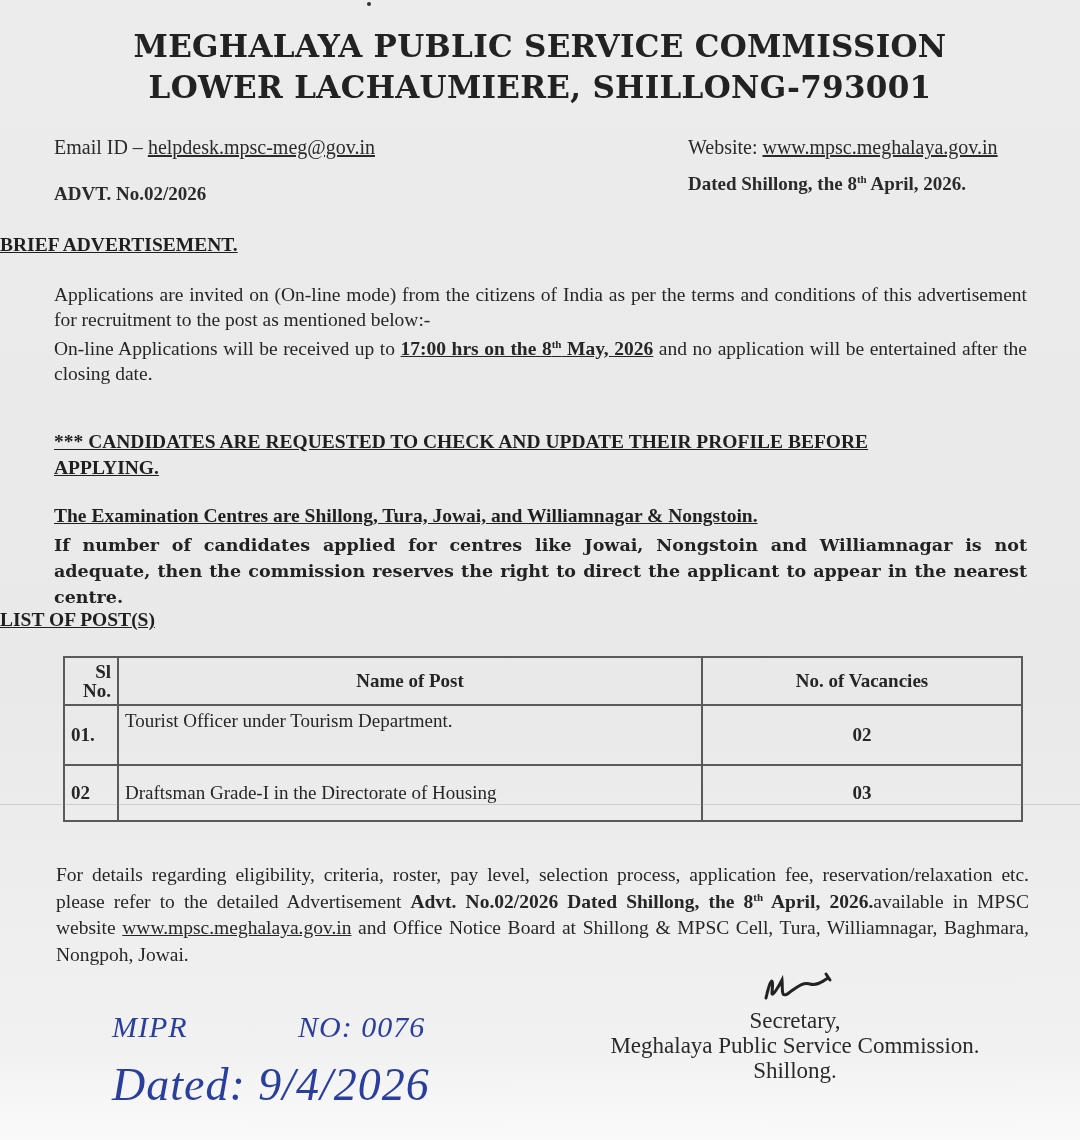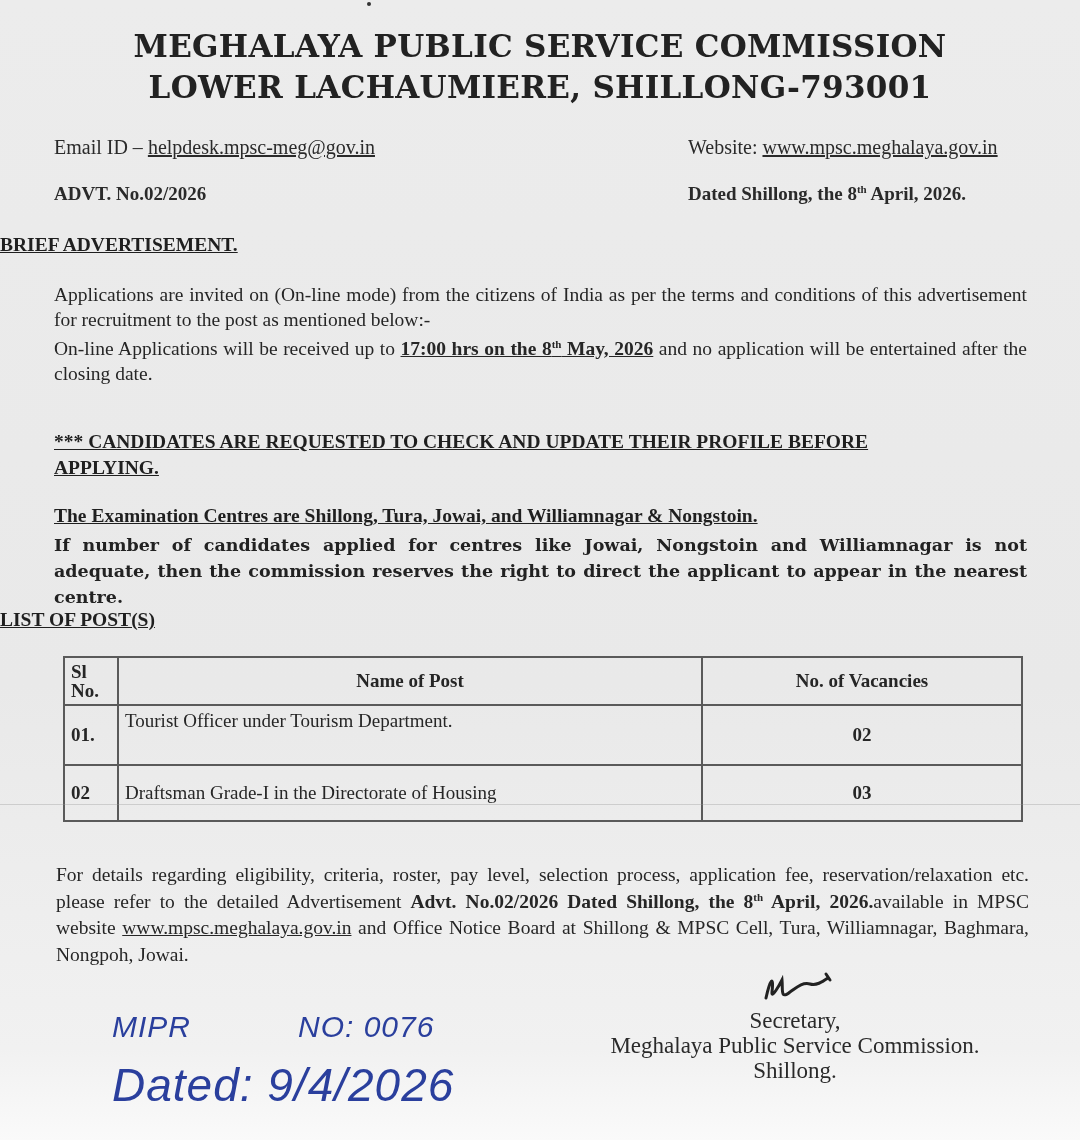--- a/index.html
+++ b/index.html
@@ -36,21 +36,21 @@
     border-collapse: collapse; font-size: 19px; color: #262626;
   }
   table.posts td, table.posts th {
     border: 2px solid #5a5a5a; padding: 0 6px;
   }
   table.posts th { font-weight: bold; height: 46px; }
   table.posts td { height: 54px; }
   .sl { width: 40px; font-weight: bold; text-align: left; }
   .vac { width: 306px; text-align: center; font-weight: bold; }
   .hand {
-    font-family: Liberation Sans, sans-serif; font-style: italic;
+    font-family: Liberation Serif, serif; font-style: italic;
     color: #2a3f9d; font-size: 30px; letter-spacing: 1px;
   }
   .sign { font-size: 23px; color: #2a2a2a; text-align: center; line-height: 25px; }
   .dot { left: 367px; top: 2px; width: 4px; height: 4px; background: #333; border-radius: 50%; }
   .fold { left: 0; top: 804px; width: 1080px; height: 1px; background: rgba(150,150,150,0.35); }
 </style>
 </head>
 <body>
 
 <div class="page">
@@ -60,21 +60,21 @@
   <div class="abs h1 l2">LOWER LACHAUMIERE, SHILLONG-793001</div>
 
   <div class="abs meta" style="left:54px; top:136px;">
     <span>Email ID – </span><u>helpdesk.mpsc-meg@gov.in</u>
   </div>
   <div class="abs meta" style="left:688px; top:136px;">
     <span>Website: </span><u>www.mpsc.meghalaya.gov.in</u>
   </div>
 
   <div class="abs meta bold" style="left:54px; top:183px; font-size:19px;">ADVT. No.02/2026</div>
-  <div class="abs meta bold" style="left:688px; top:183px; font-size:19px;text-align:center;">
+  <div class="abs meta bold" style="left:688px; top:173px; font-size:19px;text-align:center;">
     <span>Dated Shillong, the 8</span><sup>th</sup><span> April, 2026.</span>
   </div>
 
   <div class="abs bold ul center" style="left:0; width:1080px; top:234px; font-size:19.5px;">BRIEF ADVERTISEMENT.</div>
 
   <div class="abs para" style="left:54px; top:282px; width:973px;">Applications are invited on (On-line mode) from the citizens of India as per the terms and conditions of this advertisement for recruitment to the post as mentioned below:-</div>
 
   <div class="abs para" style="left:54px; top:336px; width:973px;">
     <span>On-line Applications will be received up to </span><span class="bold ul"><span>17:00 hrs on the 8</span><sup>th</sup><span> May, 2026</span></span><span> and no application will be entertained after the closing date.</span>
   </div>
@@ -82,21 +82,21 @@
   <div class="abs bold ul" style="left:54px; top:429px; width:920px; font-size:19.5px; line-height:26px;">*** CANDIDATES ARE REQUESTED TO CHECK AND UPDATE THEIR PROFILE BEFORE APPLYING.</div>
 
   <div class="abs bold ul" style="left:54px; top:505px; font-size:19.5px;">The Examination Centres are Shillong, Tura, Jowai, and Williamnagar &amp; Nongstoin.</div>
   <div class="abs para-bold" style="left:54px; top:532px; width:973px; font-family:'DejaVu Serif', serif; font-size:17.5px; line-height:26px;">If number of candidates applied for centres like Jowai, Nongstoin and Williamnagar is not adequate, then the commission reserves the right to direct the applicant to appear in the nearest centre.</div>
 
   <div class="abs bold ul center" style="left:0; width:1080px; top:609px; font-size:19.5px;">LIST OF POST(S)</div>
 
   <table class="posts">
     <thead>
       <tr>
-        <th class="sl" style="line-height:19px;"><span>Sl</span><br><span>No.</span></th>
+        <th class="sl" style="line-height:19px;text-align:right;"><span>Sl</span><br><span>No.</span></th>
         <th>Name of Post</th>
         <th class="vac">No. of Vacancies</th>
       </tr>
     </thead>
     <tbody>
       <tr>
         <td class="sl">01.</td>
         <td style="vertical-align:top; padding-top:4px;">Tourist Officer under Tourism Department.</td>
         <td class="vac">02</td>
       </tr>

